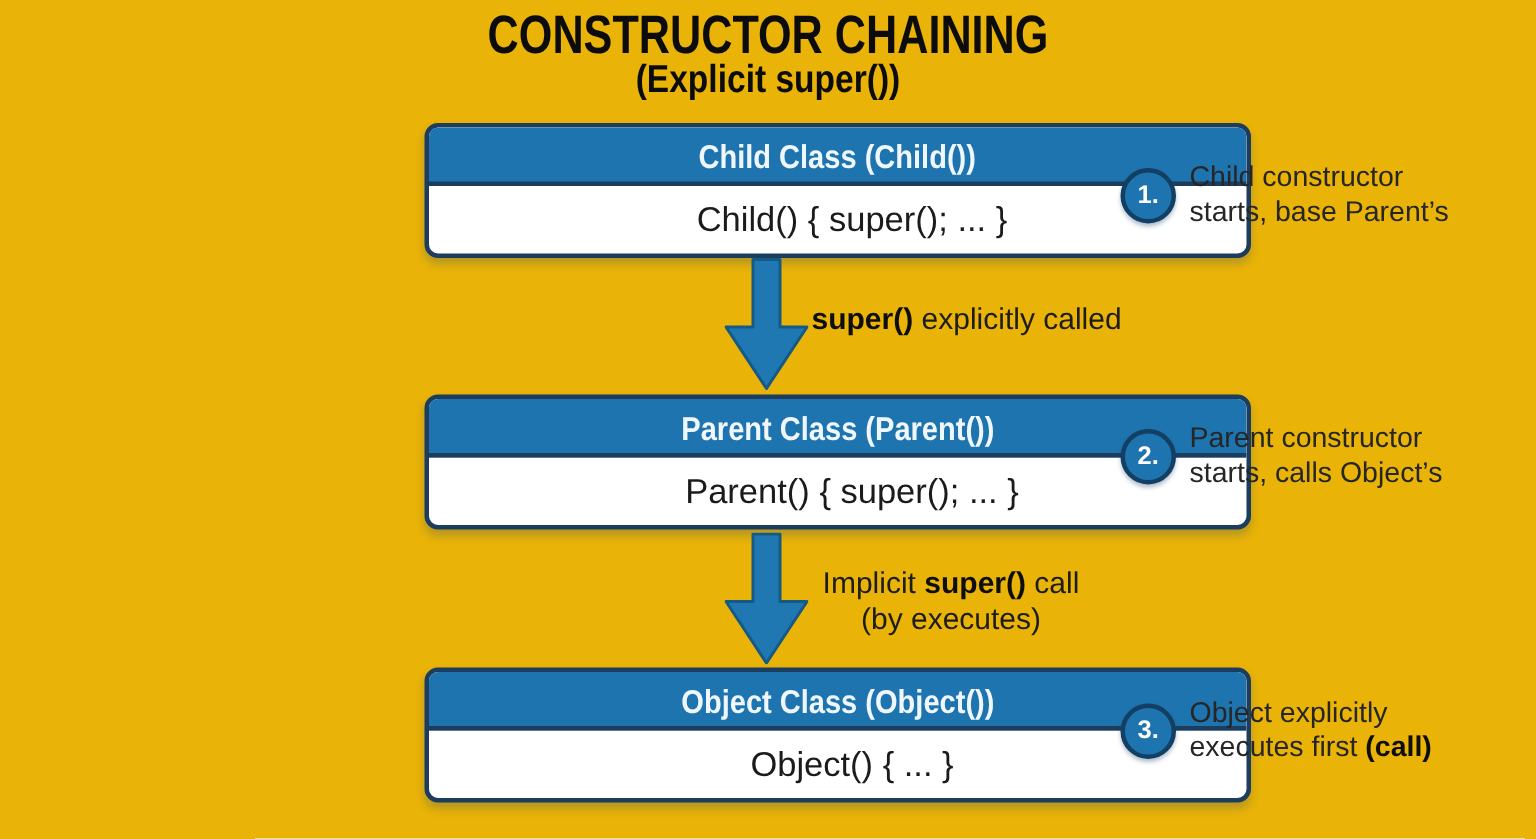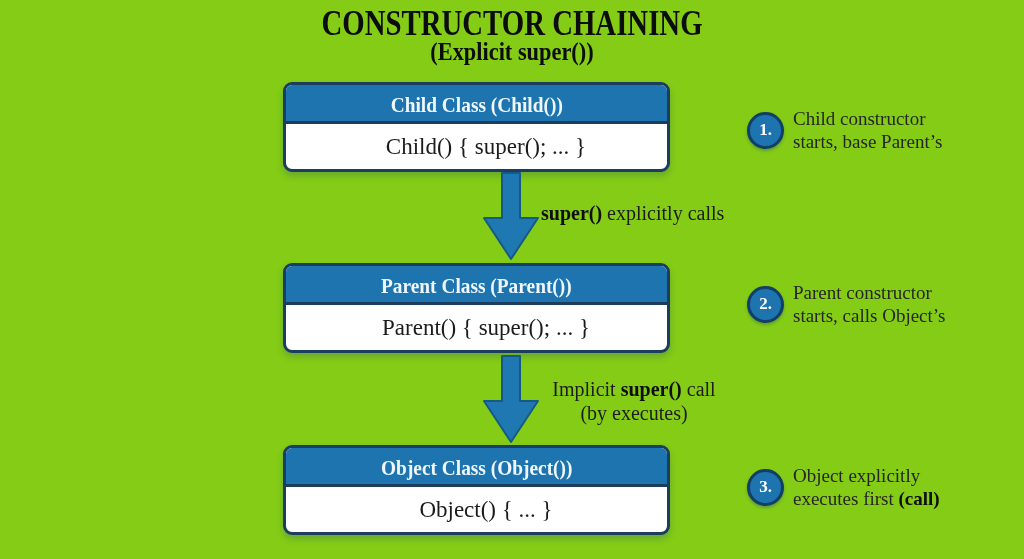--- a/index.html
+++ b/index.html
@@ -1,23 +1,23 @@
 <!DOCTYPE html>
 <html><head>
 <meta charset="utf-8">
 <style>
   * { margin: 0; padding: 0; box-sizing: border-box; }
   html, body { background: #ffffff; }
   #canvas {
     position: relative;
     width: 1024px;
     height: 559px;
-    background: #84cc16;
+    background: #eab308;
     overflow: hidden;
-    font-family: Liberation Serif, serif;
+    font-family: Liberation Sans, sans-serif;
     color: #1a1a1a;
   }
 
   
   .title {
     position: absolute;
     top: 2px; left: 0;
     width: 100%;
     text-align: center;
     font-size: 36px;
@@ -37,21 +37,21 @@
     color: #0c0c0c;
     transform: scaleX(0.86);
     transform-origin: center;
     white-space: nowrap;
   }
 
   
   .class-box {
     position: absolute;
     left: 283px;
-    width: 387px;
+    width: 551px;
     border: 3px solid #1d3d5e;
     border-radius: 9px;
     background: #ffffff;
     box-shadow: 0 4px 6px rgba(25, 70, 110, 0.25);
     overflow: hidden;
   }
   .class-box .hdr {
     background: #1e74ae;
     border-bottom: 3px solid #1d3d5e;
     height: 39px;
@@ -154,21 +154,21 @@
   <div class="subtitle">(Explicit super())</div>
 
   <div id="box-child" class="class-box">
     <div class="hdr"><span>Child Class (Child())</span></div>
     <div class="bdy">Child() { super(); ... }</div>
   </div>
 
   <svg id="arrow-1" class="arrow" viewBox="0 0 56 88">
     <polygon points="19,1 37,1 37,46 55,46 28,87 1,46 19,46" fill="#1f78b2" stroke="#155a85" stroke-width="2" stroke-linejoin="round"></polygon>
   </svg>
-  <div class="arrow-label-1"><span class="b">super()</span><span> explicitly calls</span></div>
+  <div class="arrow-label-1"><span class="b">super()</span><span> explicitly called</span></div>
 
   <div id="box-parent" class="class-box">
     <div class="hdr"><span>Parent Class (Parent())</span></div>
     <div class="bdy">Parent() { super(); ... }</div>
   </div>
 
   <svg id="arrow-2" class="arrow" viewBox="0 0 56 88">
     <polygon points="19,1 37,1 37,46 55,46 28,87 1,46 19,46" fill="#1f78b2" stroke="#155a85" stroke-width="2" stroke-linejoin="round"></polygon>
   </svg>
   <div class="arrow-label-2">

